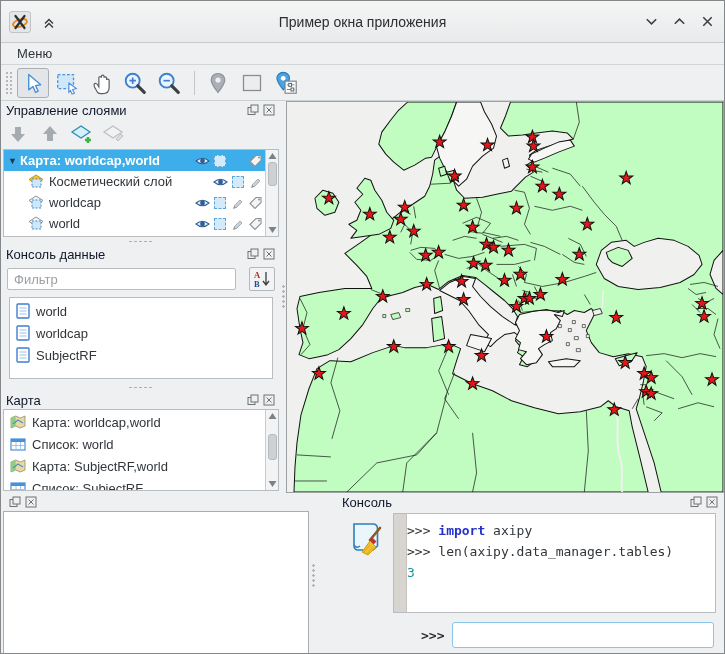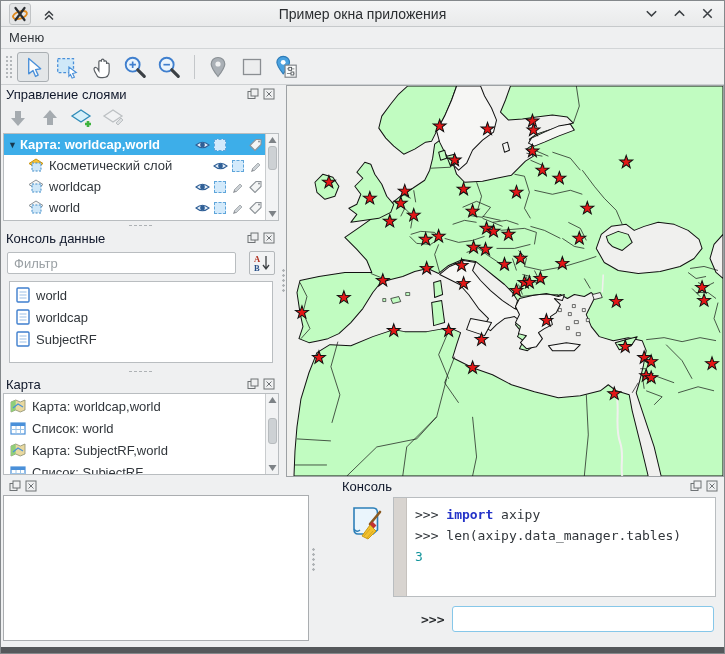--- a/index.html
+++ b/index.html
@@ -1,29 +1,29 @@
 <!DOCTYPE html>
 <html><head>
 <meta charset="utf-8">
 <style>
   * { box-sizing: border-box; margin: 0; padding: 0; }
   html,body { width:725px; height:654px; }
   body { font-family:"Liberation Sans", sans-serif; font-size:13px; color:#31363b; background:#888; }
   .window { width:725px; height:654px; background:#eff0f1; border:1px solid #84888b; display:flex; flex-direction:column; overflow:hidden; }
 
   
-  .titlebar { height:26px; display:flex; align-items:center; padding:12px 8px; background:linear-gradient(#f4f5f5,#e9eaeb); border-bottom:1px solid #c6c9cb; position:relative; flex:none; }
+  .titlebar { height:42px; display:flex; align-items:center; padding:12px 8px; background:linear-gradient(#f4f5f5,#e9eaeb); border-bottom:1px solid #c6c9cb; position:relative; flex:none; }
   .appicon { width:22px; height:22px; border:1px solid #c0c3c5; border-radius:3px; background:#e4e5e6; display:flex; align-items:center; justify-content:center; }
   .tb-collapse { width:20px; height:20px; margin-left:8px; display:flex; align-items:center; justify-content:center; }
   .tb-title { position:absolute; left:0; right:0; text-align:center; font-size:14px; color:#2b2e31; pointer-events:none; }
   .tb-controls { margin-left:auto; display:flex; gap:10px; z-index:1; }
   .tb-controls span { width:18px; height:18px; display:flex; align-items:center; justify-content:center; }
 
   
-  .menubar { height:22px; display:flex; align-items:center; padding:0 4px; border-bottom:1px solid #d2d5d7; flex:none; }
+  .menubar { height:22px; display:flex; align-items:center; padding:0 12px; border-bottom:1px solid #d2d5d7; flex:none; }
   .menubar .mitem { padding:0 4px; }
   .toolbar { height:36px; display:flex; align-items:center; padding:0 4px; border-bottom:1px solid #cdd0d2; flex:none; }
   .grip { width:8px; height:24px; margin-right:4px;
     background-image:radial-gradient(#b3b7ba 1px, transparent 1.2px); background-size:4px 4px; }
   .tbtn { width:32px; height:30px; display:flex; align-items:center; justify-content:center; border:1px solid transparent; border-radius:3px; margin-right:2px; }
   .tbtn.checked { background:#e3e6e8; border-color:#a9aeb2; }
   .tsep { width:1px; height:24px; background:#c4c7ca; margin:0 7px; }
 
   
   .main { height:392px; display:flex; flex:none; }
@@ -73,21 +73,21 @@
   .bottomrow { height:166px; display:flex; flex:none; }
   .dock-notif { width:310px; flex:none; display:flex; flex-direction:column; }
   .notifbox { flex:1; margin:0 2px 2px 2px; background:#fff; border:1px solid #aaadb0; }
   .vsplit2 { width:5px; flex:none; display:flex; align-items:center; justify-content:center; }
   .dock-console { flex:1; display:flex; flex-direction:column;margin-left:21px; }
   .consbody { flex:1; display:flex; padding:2px 8px 0 10px; }
   .consleft { width:46px; flex:none; padding-top:6px; }
   .consmain { flex:1; display:flex; flex-direction:column; }
   .consout { height:100px; background:#fff; border:1px solid #b9bdc0; display:flex; overflow:hidden; flex:none; }
   .gutter { width:13px; background:#d8d4d0; border-right:1px solid #c6c2be; flex:none; }
-  .couts { padding:6px 8px; font-family:"DejaVu Sans Mono", monospace; font-size:13px; line-height:21px; white-space:pre; }
+  .couts { padding:6px 0; font-family:"DejaVu Sans Mono", monospace; font-size:13px; line-height:21px; white-space:pre; }
   .couts .kw { color:#2433c8; font-weight:bold; }
   .couts .res { color:#13949b; }
   .promptrow { height:44px; display:flex; align-items:center; gap:8px; padding-left:28px; }
   .prompt { font-family:"DejaVu Sans Mono", monospace; font-weight:bold; font-size:13px; color:#2b2e31; }
   .consinput { flex:1; height:26px; border:1px solid #86c7e9; border-radius:3px; background:#fff; margin-right:2px; font-family:"DejaVu Sans Mono",monospace; font-size:13px; padding:0 6px; }
   .bottomedge { height:6px; background:#55585b; flex:none; margin-top:auto; }
 </style>
 </head>
 <body>
 

